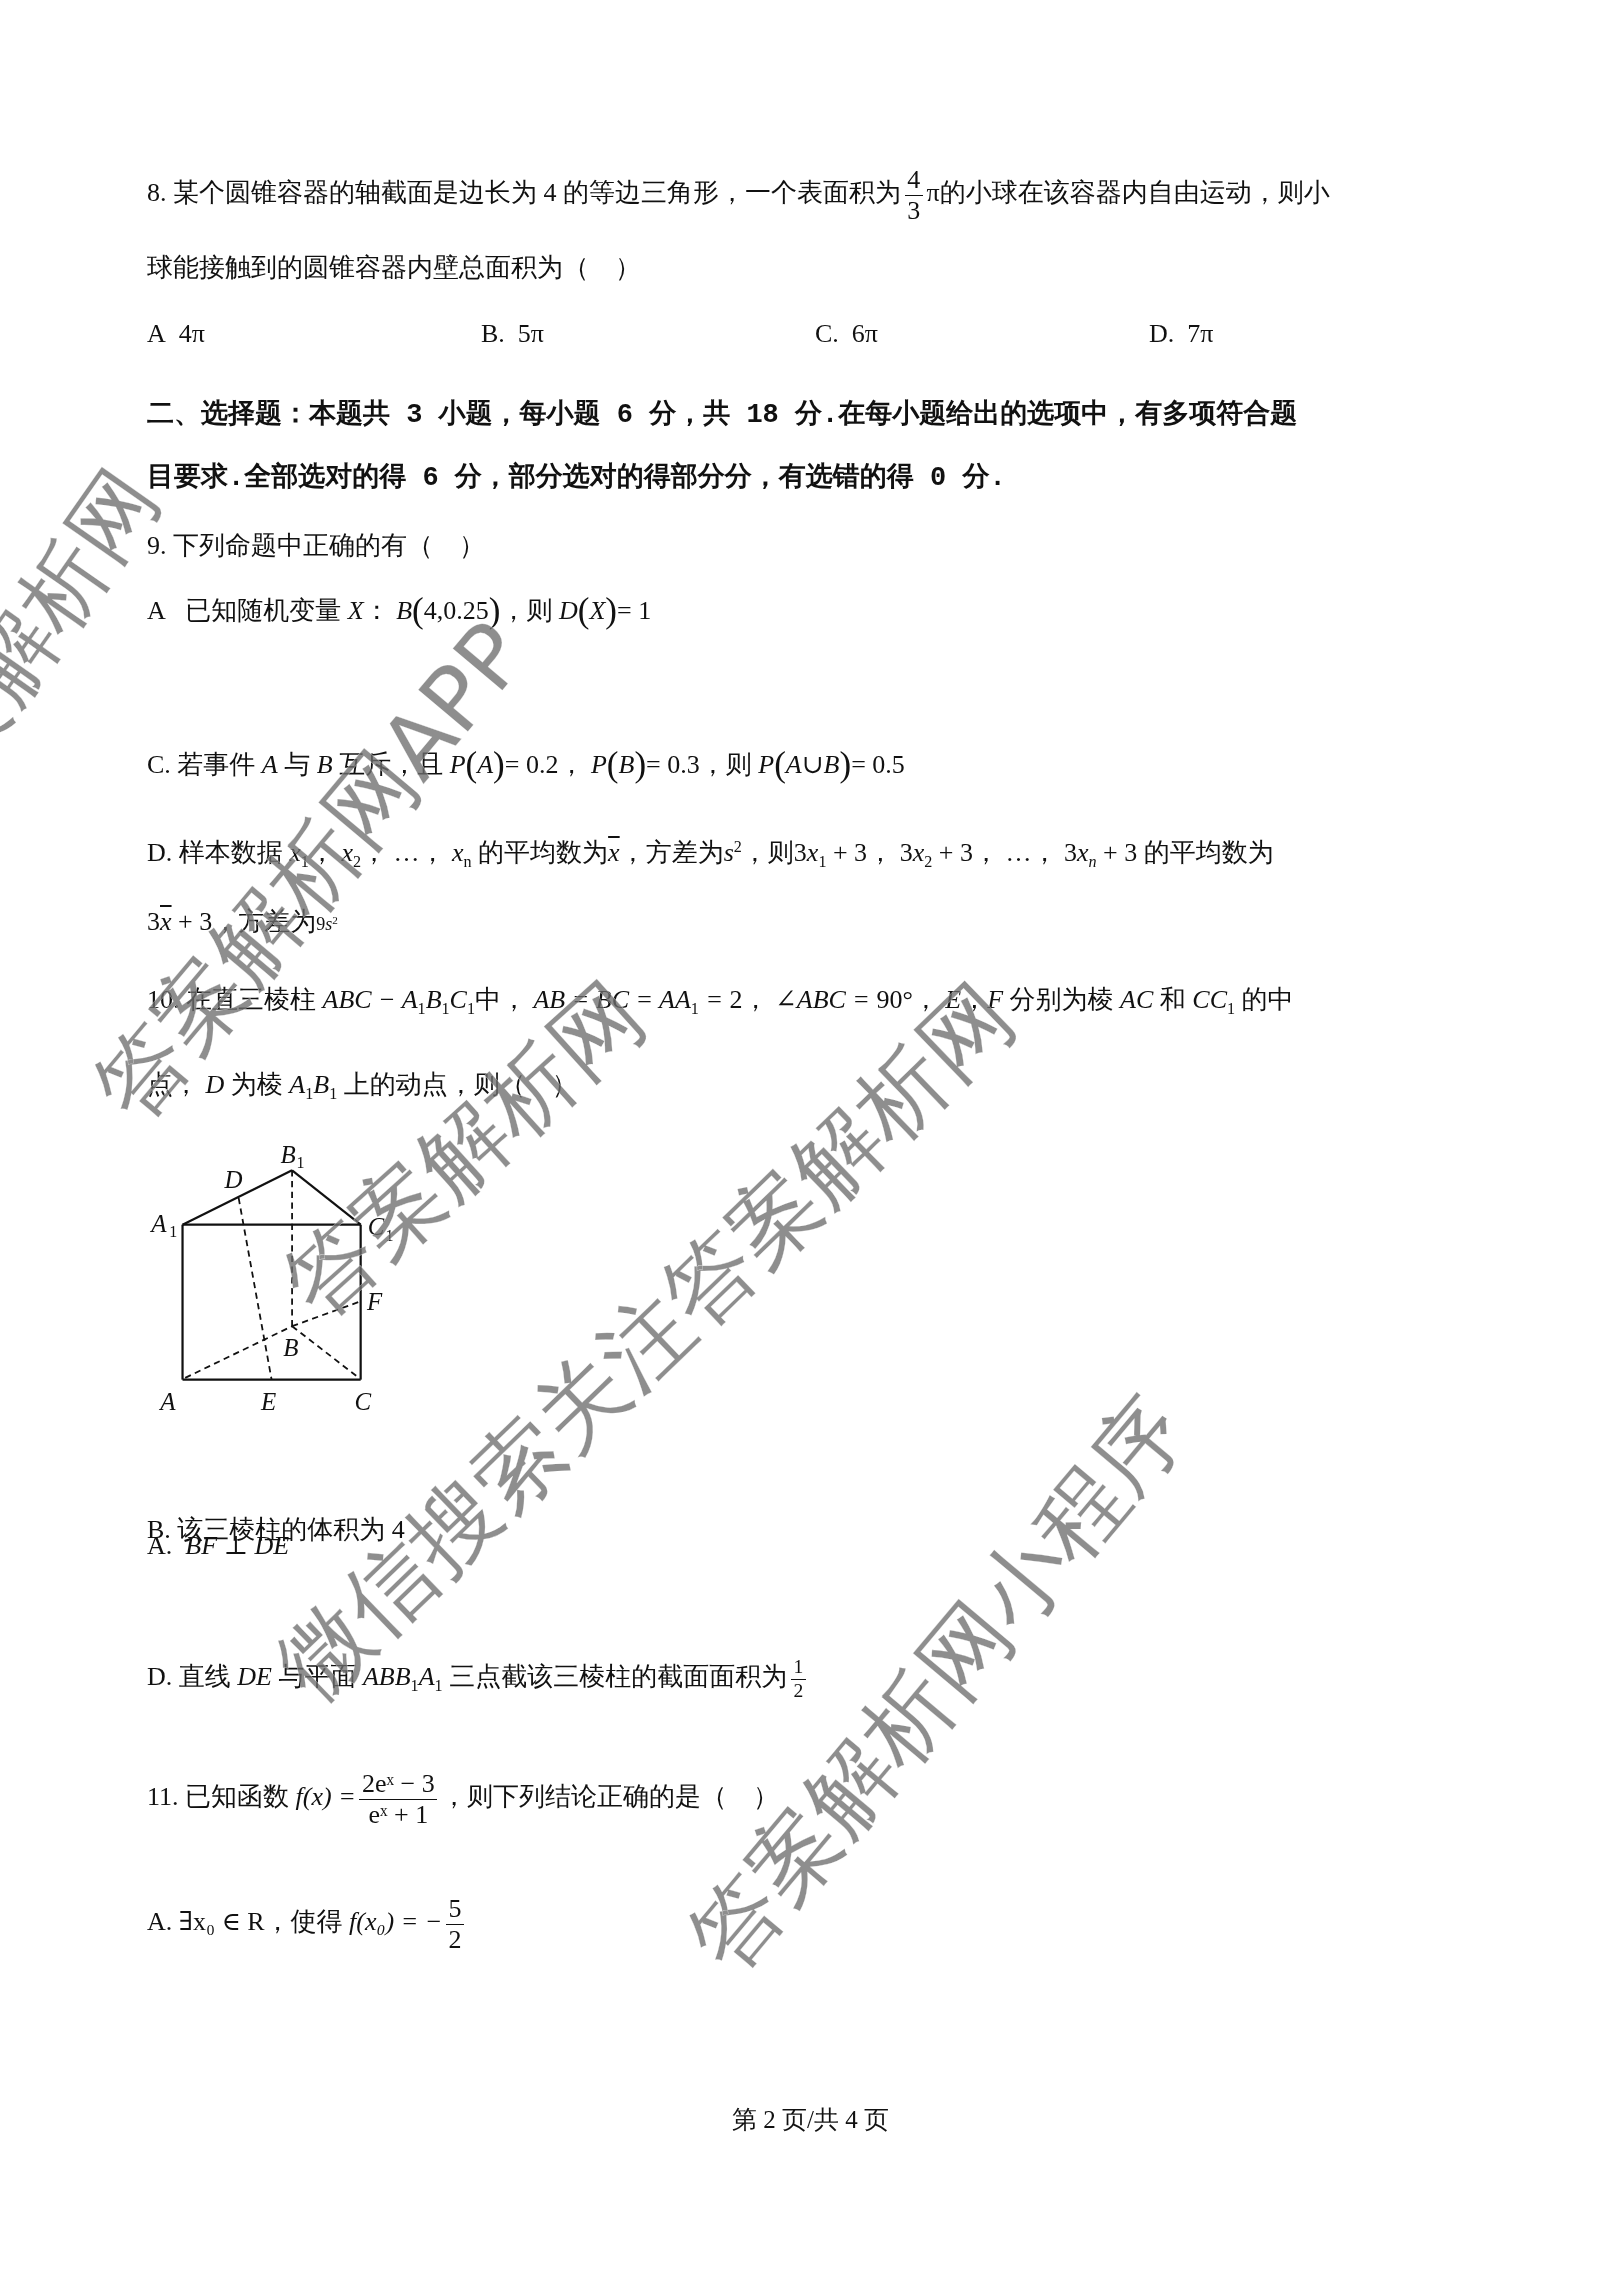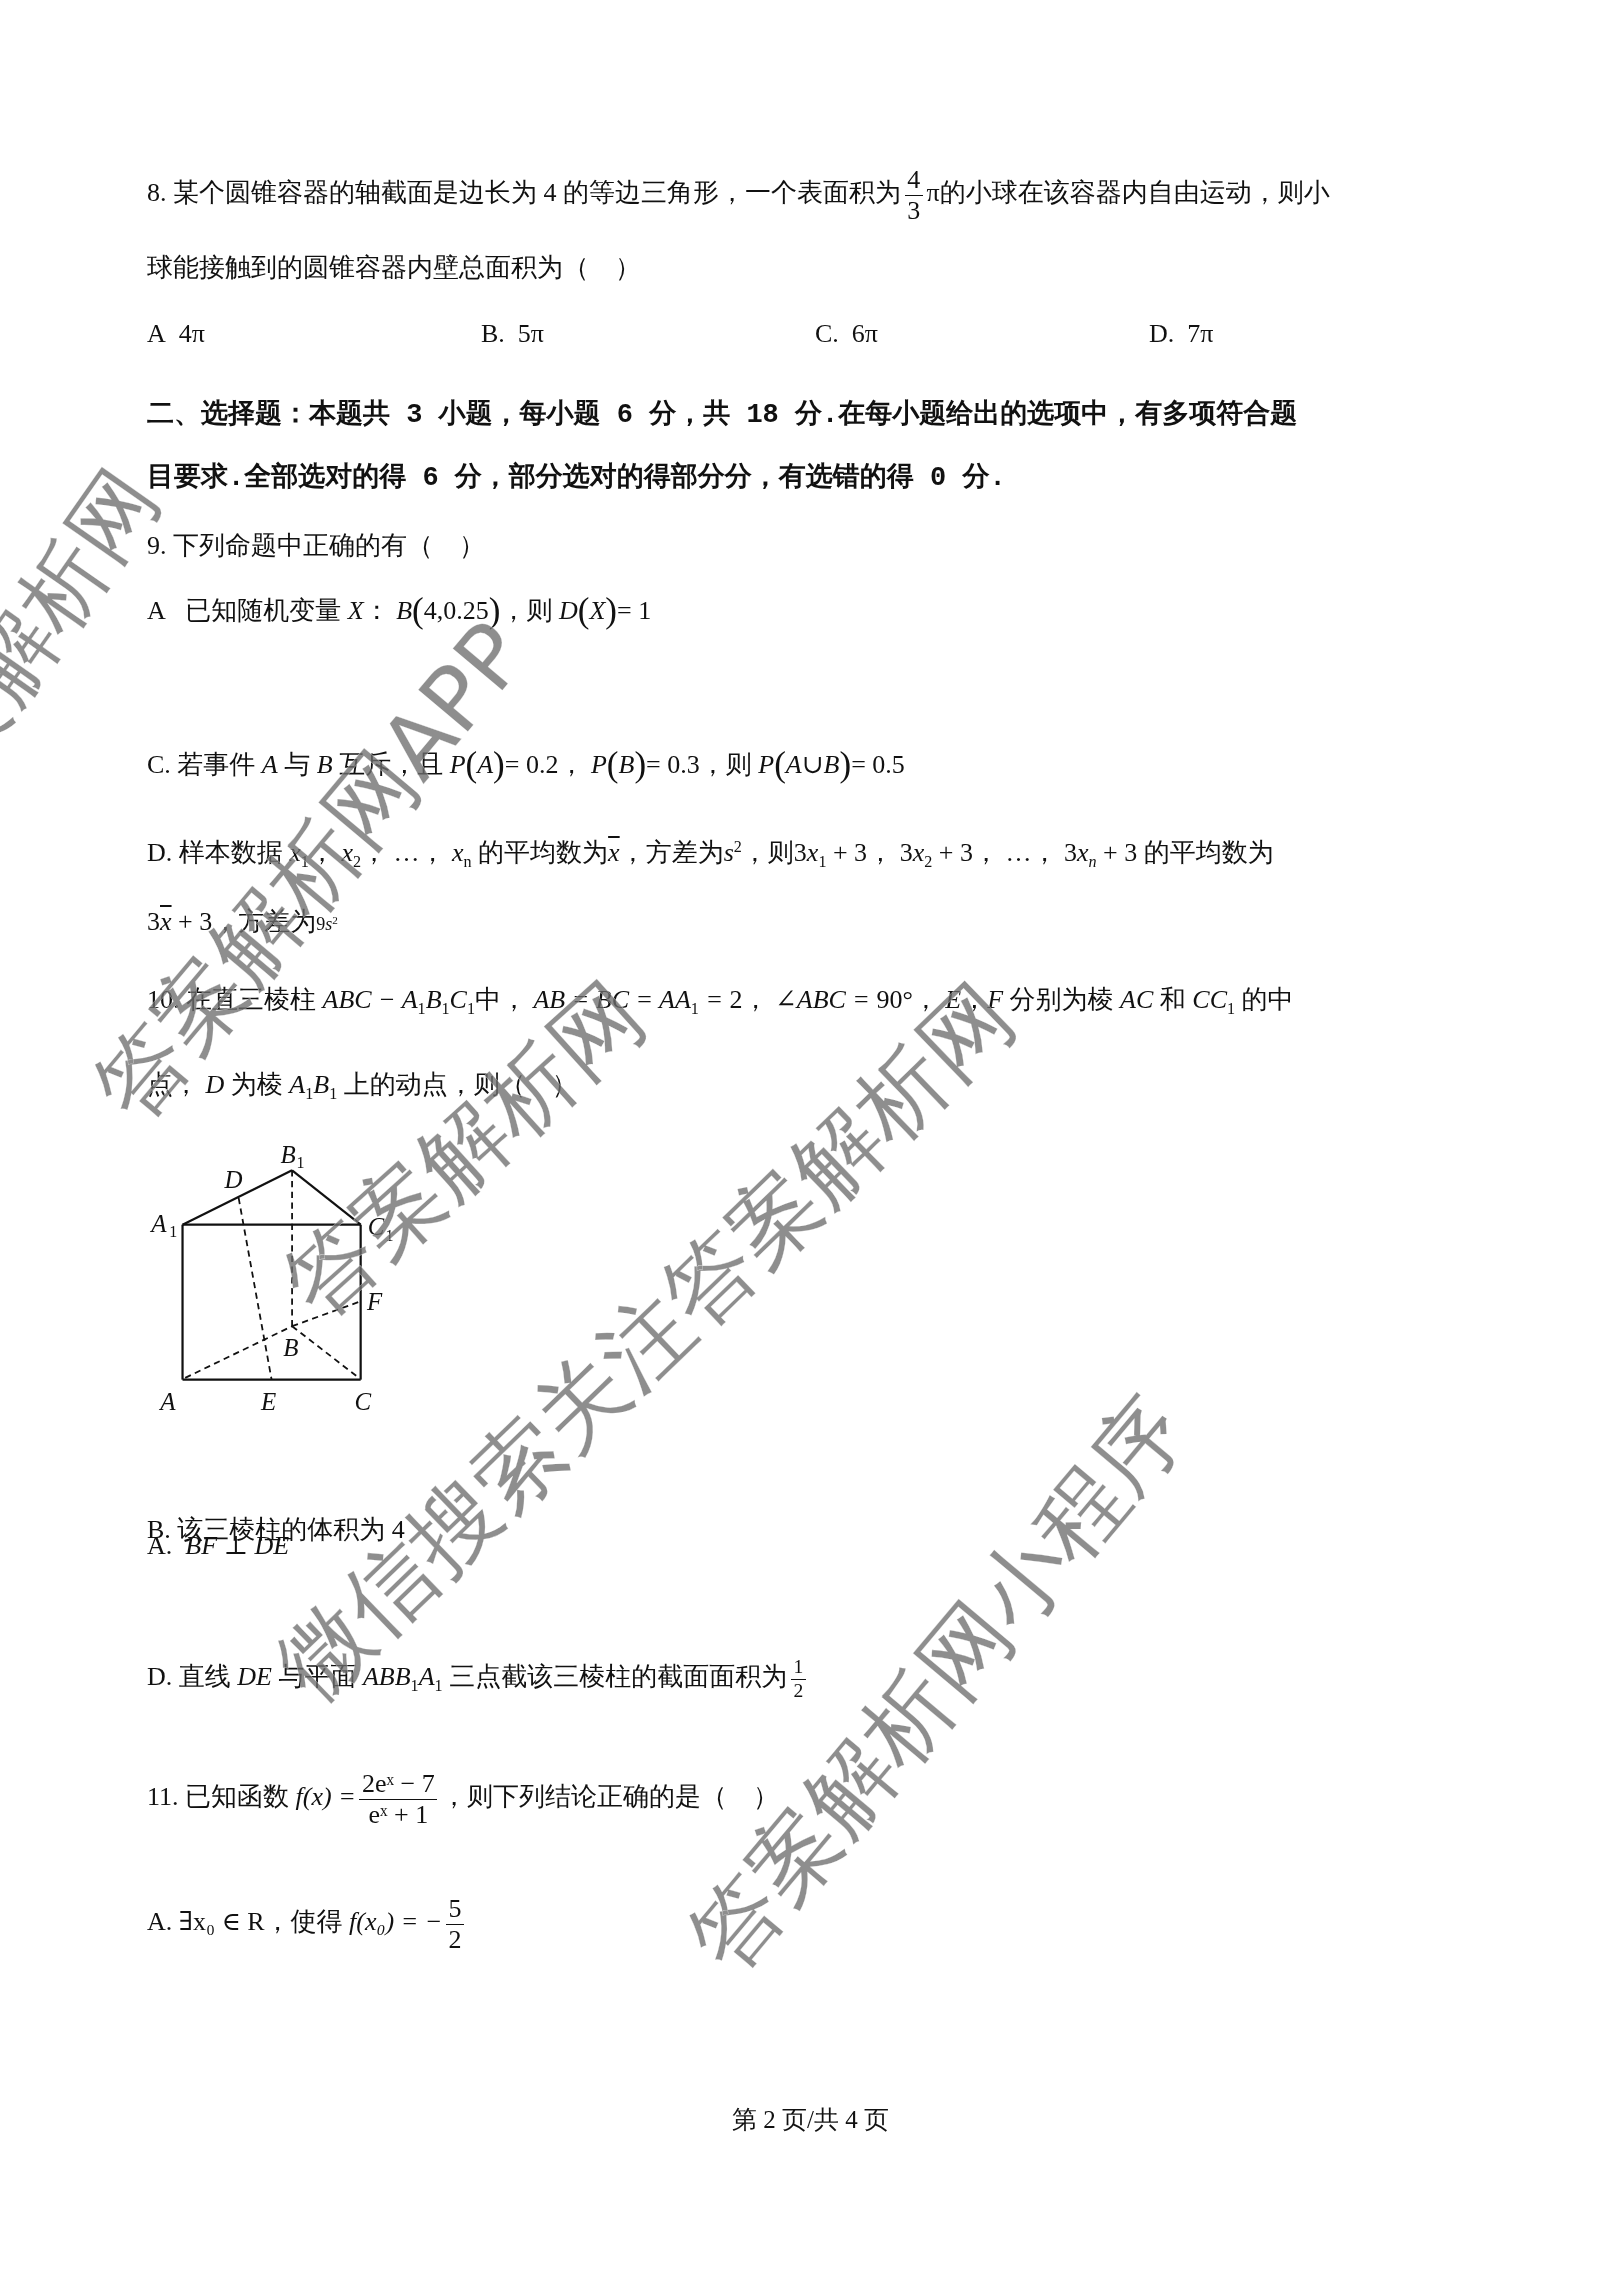--- a/index.html
+++ b/index.html
@@ -180,21 +180,21 @@
         <span class="num">1</span>
         <span class="bar" style="border-top-width:0.9px;"></span>
         <span class="den">2</span>
       </span>
   </div>
 
   <div class="line" style="top:1769px;">
     <span>11.</span>
     <span>已知函数</span>
     <span class="m">f(x) =</span><span class="frac">
-        <span class="num">2eˣ − 7</span>
+        <span class="num">2eˣ − 3</span>
         <span class="bar"></span>
         <span class="den">eˣ + 1</span>
       </span><span>，则下列结论正确的是（　）</span>
   </div>
   <div class="line" style="top:1894px;">
     <span>A.</span>
     <span>∃x₀ ∈ R，使得</span>
     <span class="m">f(x₀) = −</span><span class="frac">
         <span class="num">5</span>
         <span class="bar"></span>

